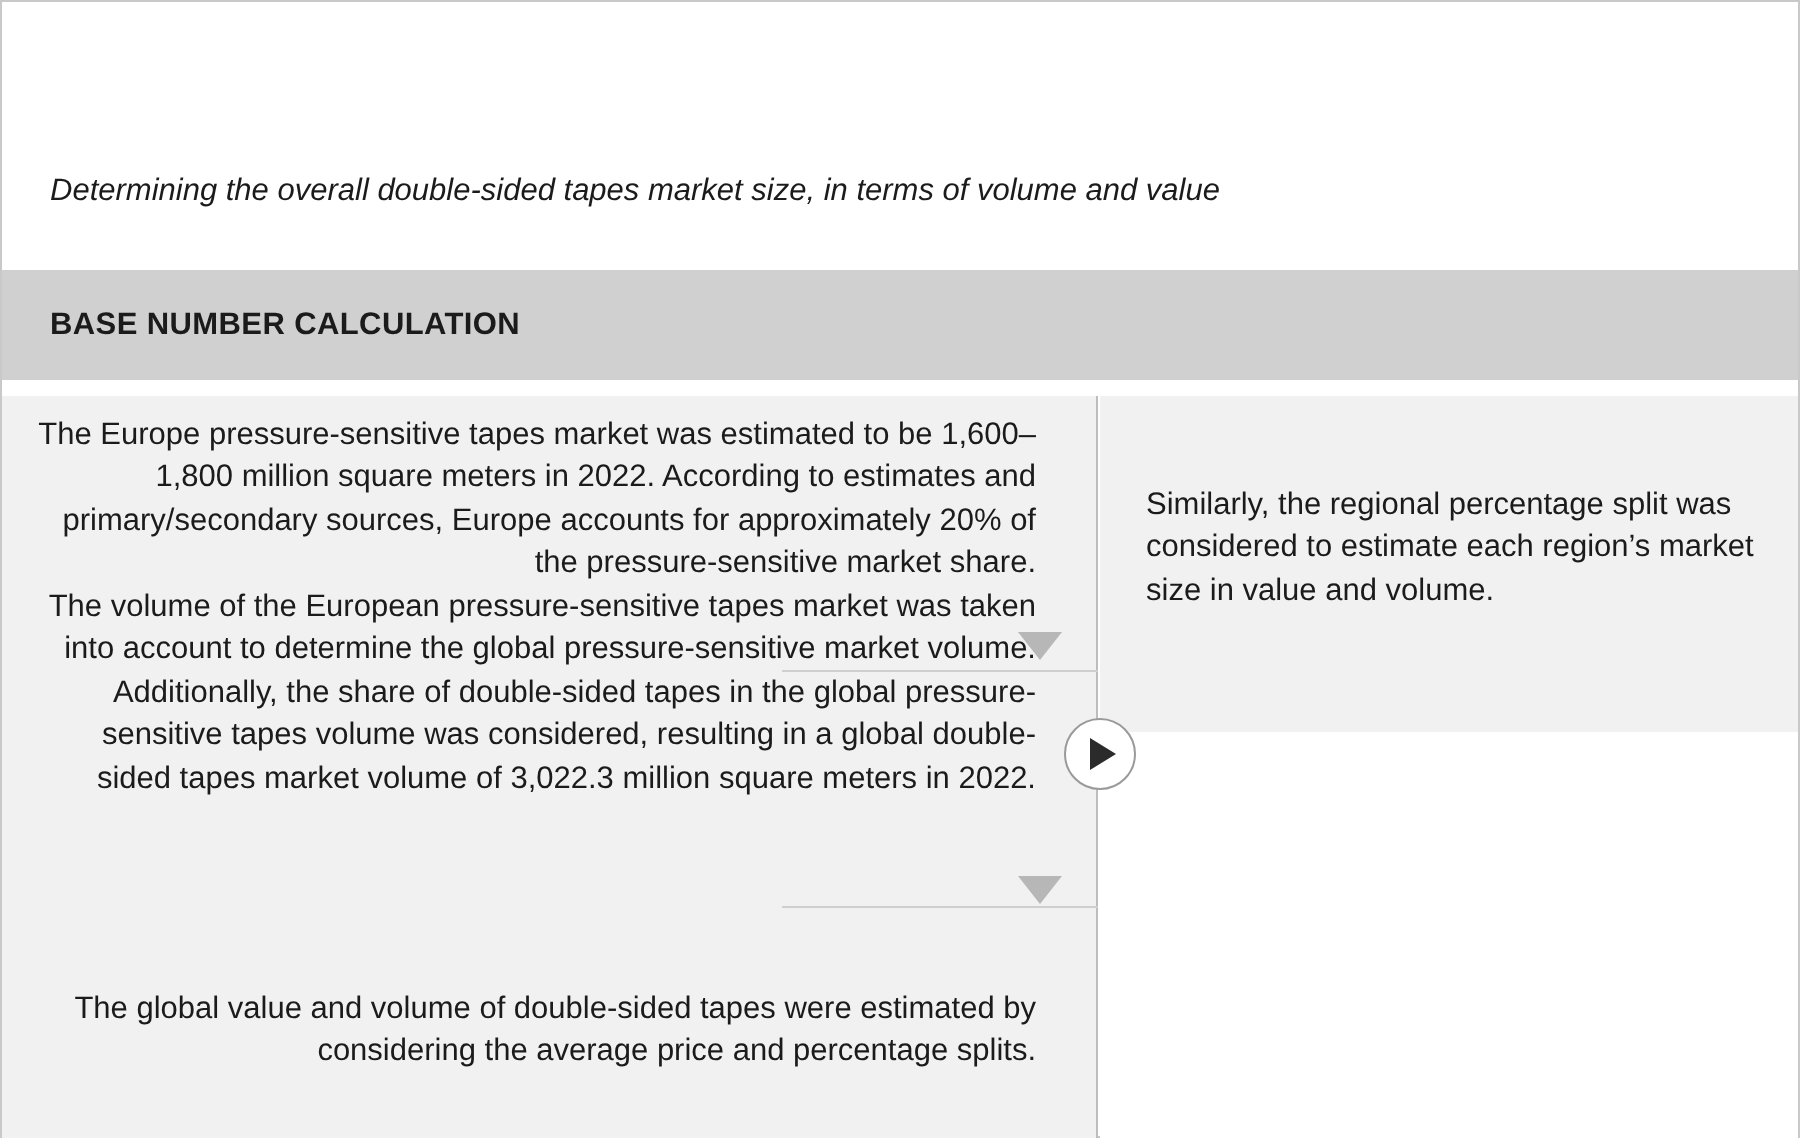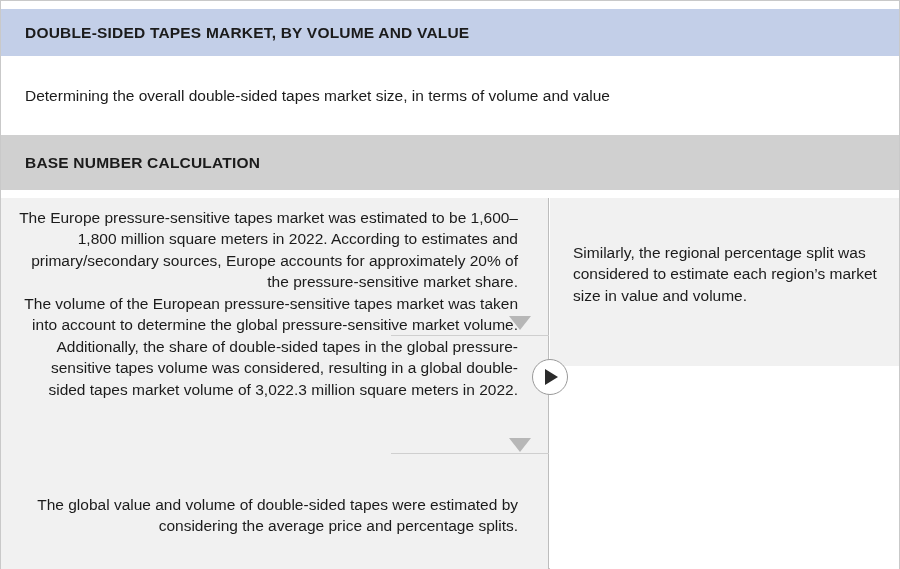--- a/index.html
+++ b/index.html
@@ -46,20 +46,21 @@
   
   .subtitle-row {
     position: absolute;
     left: 0;
     top: 55px;
     width: 898px;
     height: 79px;
     background: #ffffff;
     display: flex;
     align-items: center;
+    font-style: italic;
   }
   .subtitle-row .subtitle-text {
     padding-left: 24px;
     padding-right: 24px;
     font-size: 15.5px;
     color: #1b1b1b;
   }
 
   
   .section-bar {
@@ -181,23 +182,20 @@
     border-bottom: 8px solid transparent;
     border-left: 13px solid #2b2b2b;
     margin-left: 3px;
   }
 </style>
 </head>
 <body>
 
 <div class="page">
 
-  <div class="title-bar">
-    <div class="title-text">DOUBLE-SIDED TAPES MARKET, BY VOLUME AND VALUE</div>
-  </div>
 
   <div class="subtitle-row">
     <div class="subtitle-text">Determining the overall double-sided tapes market size, in terms of volume and value</div>
   </div>
 
   <div class="section-bar">
     <div class="section-text">BASE NUMBER CALCULATION</div>
   </div>
 
   <div class="body-area">

